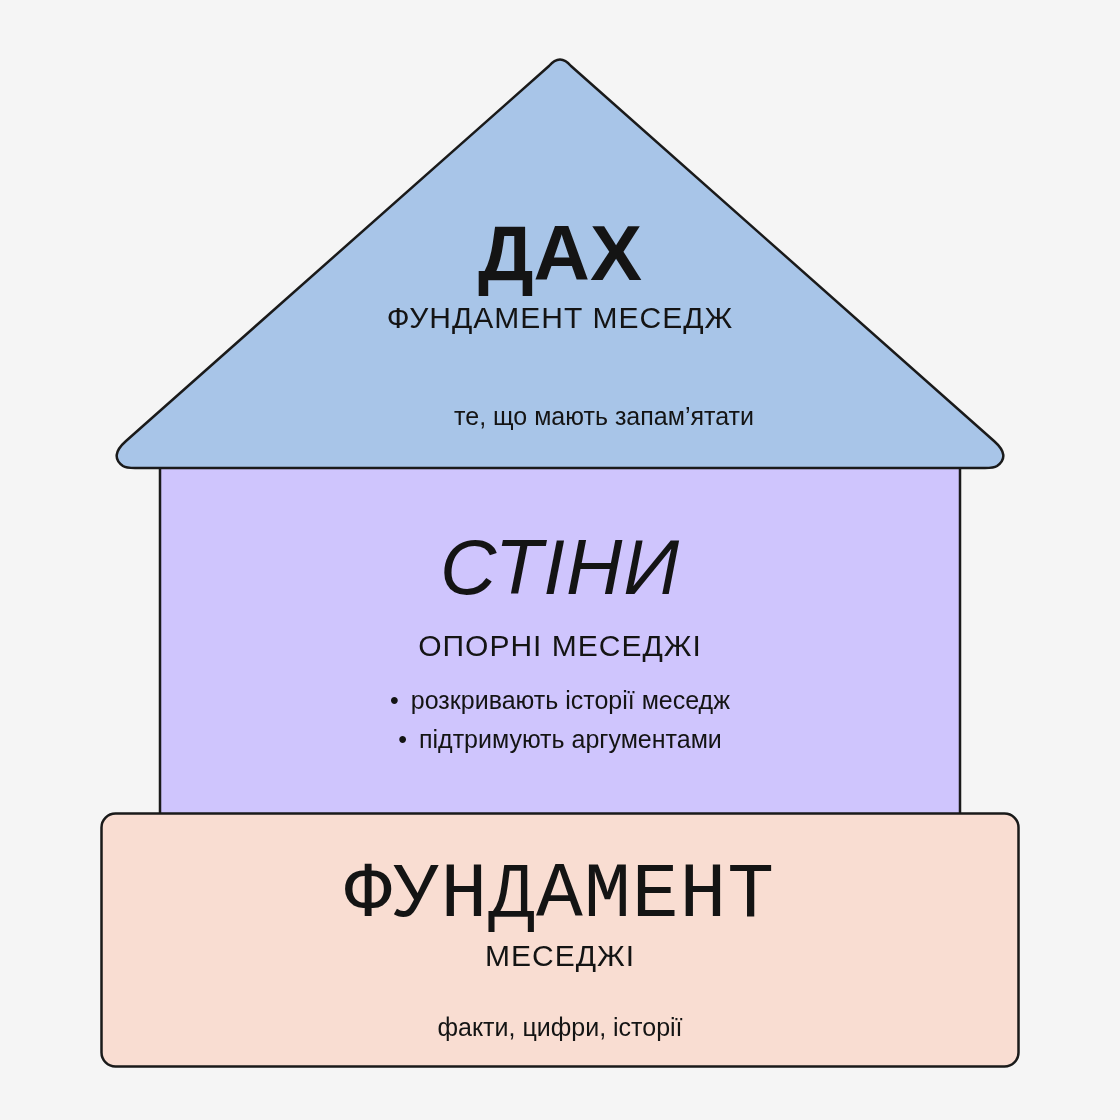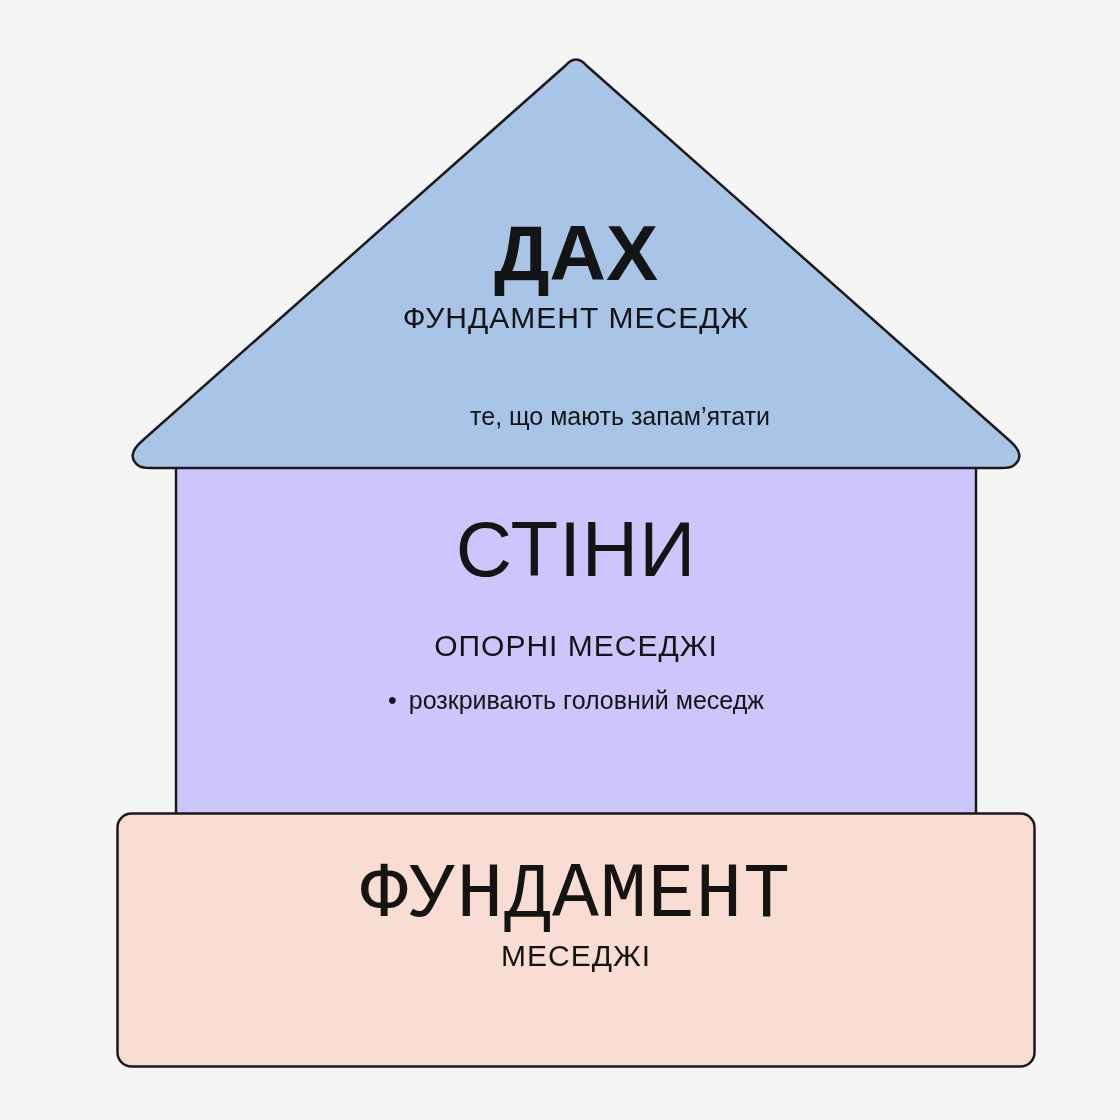--- a/index.html
+++ b/index.html
@@ -8,21 +8,20 @@
       width: 1120px;
       height: 1120px;
       background: #f5f5f5;
       overflow: hidden;
     }
     .canvas {
       position: relative;
       width: 912px;
       height: 1120px;
       background: #f5f5f5;
-      margin-left: 16px;
     }
     svg.house {
       position: absolute;
       left: 0;
       top: 0;
       width: 1120px;
       height: 1120px;
     }
     .txt {
       position: absolute;
@@ -93,22 +92,24 @@
              L 135 468
              Q 126 468 123 466
              Q 109 456 126 441
              Z" fill="#a8c5e8" stroke="#1a1a1a" stroke-width="2.5" stroke-linejoin="round"></path>
   </svg>
 
   <div class="txt title roof-title" style="top:214px;">ДАХ</div>
   <div class="txt subtitle" style="top:303px;">ФУНДАМЕНТ МЕСЕДЖ</div>
   <div class="txt desc" style="top:404px;padding-left:44px;">те, що мають запам’ятати</div>
 
-  <div class="txt title" style="top:510px;">СТІНИ</div>
+  <div class="txt title" style="top:528px;font-style:italic;">СТІНИ</div>
   <div class="txt subtitle" style="top:631px;">ОПОРНІ МЕСЕДЖІ</div>
   <ul class="bullets" style="top:681px;">
-    <li>розкривають головний меседж</li>
+    <li>розкривають історії меседж</li>
+    <li>підтримують аргументами</li>
   </ul>
 
   <div class="txt title" style="top:856px;font-family:Liberation Mono, monospace;">ФУНДАМЕНТ</div>
   <div class="txt subtitle" style="top:941px;">МЕСЕДЖІ</div>
+  <div class="txt desc" style="top:1015px;">факти, цифри, історії</div>
 
 </div>
 
 </body></html>

